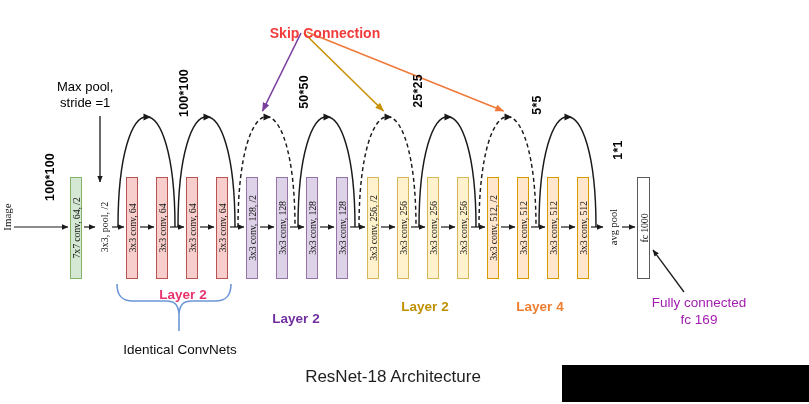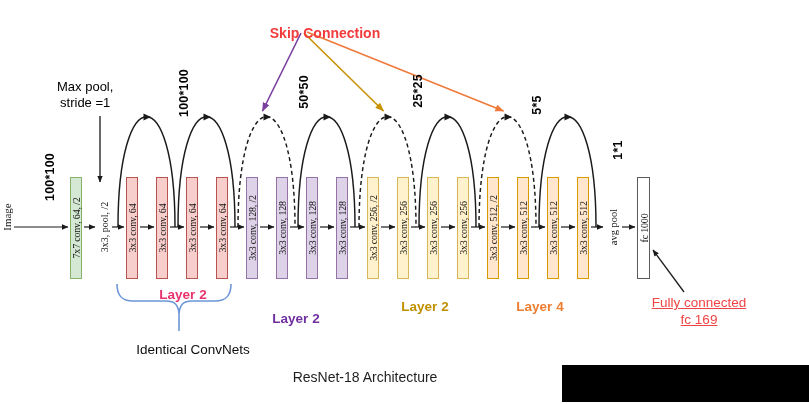--- a/index.html
+++ b/index.html
@@ -11,22 +11,22 @@
           white-space:nowrap;font-family:"Liberation Serif",serif;font-size:10px;color:#141414;
           letter-spacing:-0.2px;}
   .vtext{position:absolute;transform:translate(-50%,-50%) rotate(-90deg);white-space:nowrap;}
   .serif{font-family:"Liberation Serif",serif;font-size:10px;color:#141414;}
   .dim{font-size:12.5px;font-weight:600;color:#000;letter-spacing:0.2px;}
   .layer-label{position:absolute;transform:translate(-50%,-50%);font-size:13.5px;font-weight:700;white-space:nowrap;}
   .center{position:absolute;transform:translate(-50%,-50%);white-space:nowrap;}
   .skip-title{font-size:14px;font-weight:600;color:#f23b3b;}
   .maxpool-note{position:absolute;font-size:13px;color:#000;line-height:16px;text-align:center;}
   .plain-note{font-size:13.5px;color:#0d0d0d;}
-  .fc-note{font-size:13.5px;color:#ef4444;text-align:center;line-height:17px;text-decoration:underline;}
-  .diagram-title{font-size:14px;color:#1f1f1f;}
+  .fc-note{font-size:13.5px;color:#a21caf;text-align:center;line-height:17px;}
+  .diagram-title{font-size:17px;color:#1f1f1f;margin-left:28px;}
   .black-rect{position:absolute;background:#000;}
 </style>
 </head>
 <body>
 
 <div class="stage" id="diagram">
 
   <svg id="connectors" viewBox="0 0 809 404" xmlns="http://www.w3.org/2000/svg">
     <defs id="svgdefs">
       <marker id="mArrow" markerWidth="7" markerHeight="6" refX="6.2" refY="2.75" orient="auto" markerUnits="userSpaceOnUse">
@@ -94,21 +94,21 @@
   <div class="vtext serif" style="left:104px;top:227px;">3x3, pool, /2</div>
   <div class="vtext serif" style="left:613px;top:227px;font-size:10.5px;">avg pool</div>
 
   <div class="center skip-title" style="left: 325px; top: 33px; color: rgb(242, 59, 59);">Skip Connection</div>
 
   <div class="maxpool-note" style="left:57px;top:79px;">
     <span style="display:block;">Max pool,</span>
     <span style="display:block;">stride =1</span>
   </div>
 
-  <div class="center plain-note" style="left:193px;top:349px;">Identical ConvNets</div>
+  <div class="center plain-note" style="left:180px;top:349px;">Identical ConvNets</div>
 
   <div class="center fc-note" style="left:699px;top:311px;">
     <span style="display:block;">Fully connected</span>
     <span style="display:block;">fc 169</span>
   </div>
 
   <div class="center diagram-title" style="left:365px;top:377px;">ResNet-18 Architecture</div>
 
   <div class="black-rect" style="left:562px;top:365px;width:247px;height:37px;"></div>
 <div class="vbox" style="left: 70px; top: 177px; width: 12px; height: 102px; background: rgb(213, 232, 212); border-color: rgb(130, 179, 102);">

